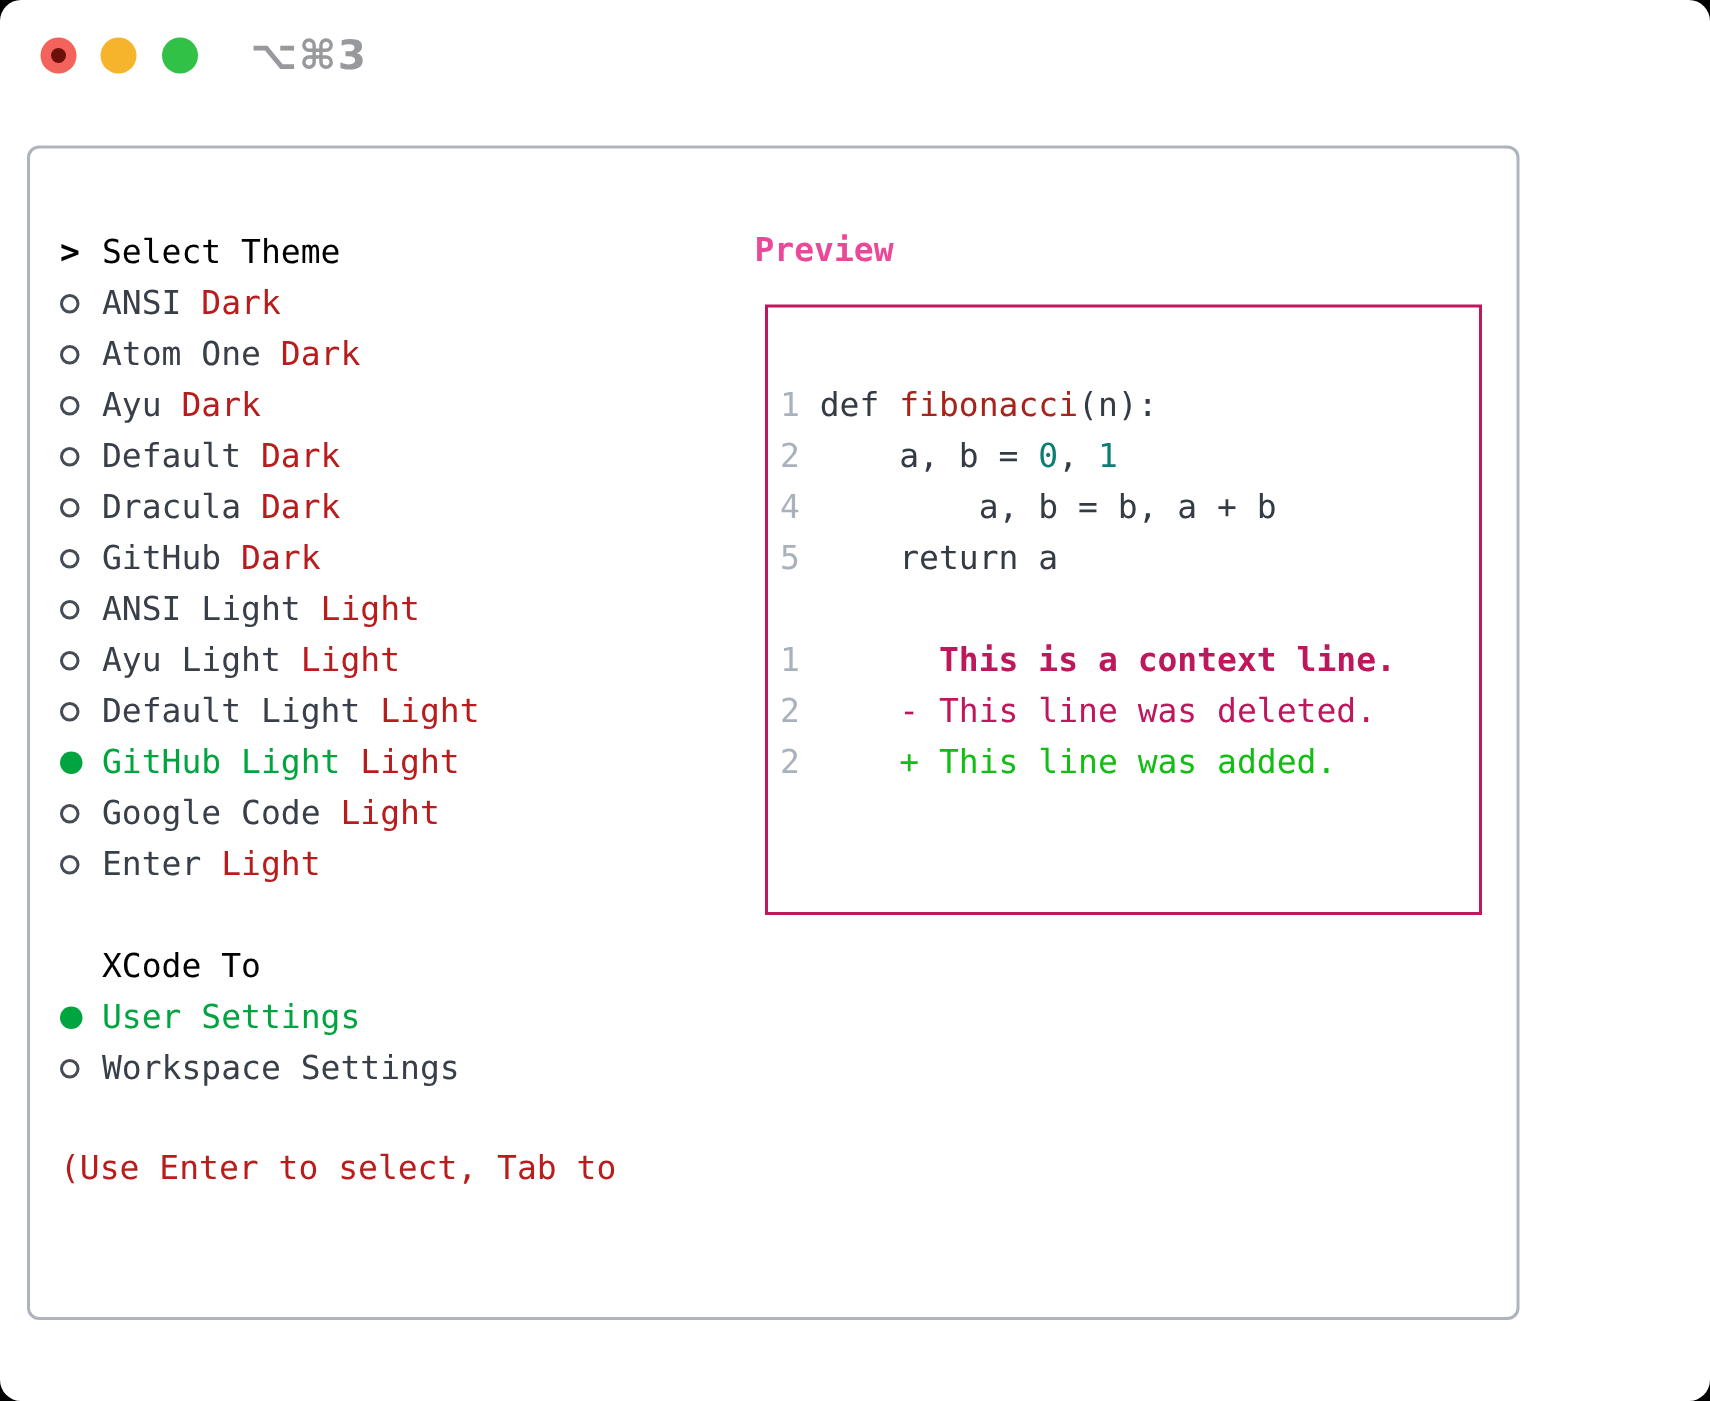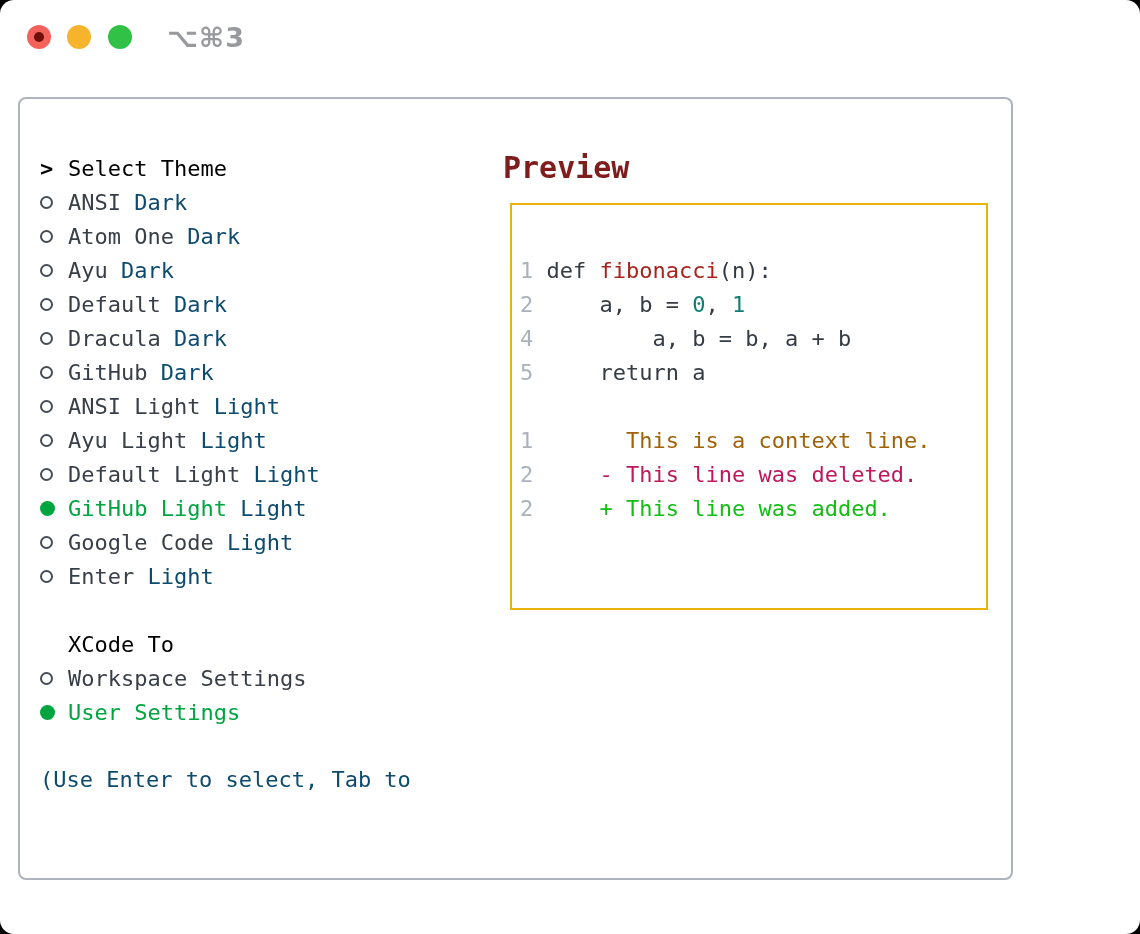--- a/index.html
+++ b/index.html
@@ -33,42 +33,42 @@
   .left-col { position:absolute; left:20px; top:52px; width:450px; font-size:22px; color:#383f48; }
   .row { display:flex; align-items:center; height:34px; white-space:pre; }
   .bullet-cell { flex:none; width:28px; display:flex; align-items:center; }
   .prompt { font-weight:700; color:#000; }
   .radio {
     display:inline-block; width:13px; height:13px; border-radius:50%;
     border:2px solid #454c55; background:transparent;
   }
   .radio.on { border:none; width:15px; height:15px; background:#00a540; }
   .hdr { font-weight:400; color:#000; }
-  .variant { color:#0c4a6e; }
+  .variant { color:#b91c1c; }
   .sel-name { color:#00a540; }
   .spacer { height:34px; }
-  .hint { color:#0c4a6e; height:34px; line-height:34px; white-space:pre; }
+  .hint { color:#b91c1c; height:34px; line-height:34px; white-space:pre; }
   
   .preview-title {
     position:absolute; left:483px; top:52px; height:34px; line-height:34px;
-    font-size:30px; font-weight:700; color:#7f1d1d;
+    font-size:22px; font-weight:700; color:#ec4899;
   }
   .preview-box {
     position:absolute; left:490px; top:104px; width:478px; height:407px;
-    border:2px solid #eab308; background:#fff; overflow:hidden;
+    border:2px solid #be185d; background:#fff; overflow:hidden;
   }
   .codepane { padding:15px 6px 0 8px; font-size:22px; line-height:34px; }
   .cline { white-space:pre; height:34px; }
   .blank { height:34px; }
   .ln    { color:#a9b2bc; }
   .c-txt { color:#343b44; }
   .c-fn  { color:#a8231c; }
   .c-num { color:#0e7e74; }
   .c-blt { color:#1287c9; }
-  .d-ctx { color:#a16207; }
+  .d-ctx { color:#be185d;font-weight:bold; }
   .d-del { color:#be185d; }
   .d-add { color:#13bd13;text-align:center; }
 </style>
 </head>
 <body>
 
 <div class="window">
 
   <div class="titlebar">
     <span class="light light-close"></span>
@@ -135,26 +135,26 @@
         <span>Enter</span><span> </span><span class="variant">Light</span>
       </div>
 
       <div class="spacer"></div>
 
       <div class="row">
         <span class="bullet-cell"></span>
         <span class="hdr">XCode To</span>
       </div>
       <div class="row">
+        <span class="bullet-cell"><span class="radio on"></span></span>
+        <span class="sel-name">User Settings</span>
+      </div>
+      <div class="row">
         <span class="bullet-cell"><span class="radio"></span></span>
         <span>Workspace Settings</span>
-      </div>
-      <div class="row">
-        <span class="bullet-cell"><span class="radio on"></span></span>
-        <span class="sel-name">User Settings</span>
       </div>
 
       <div class="spacer"></div>
 
       <div class="hint">(Use Enter to select, Tab to</div>
     </div>
 
     <div class="preview-title">Preview</div>
 
     <div class="preview-box">

